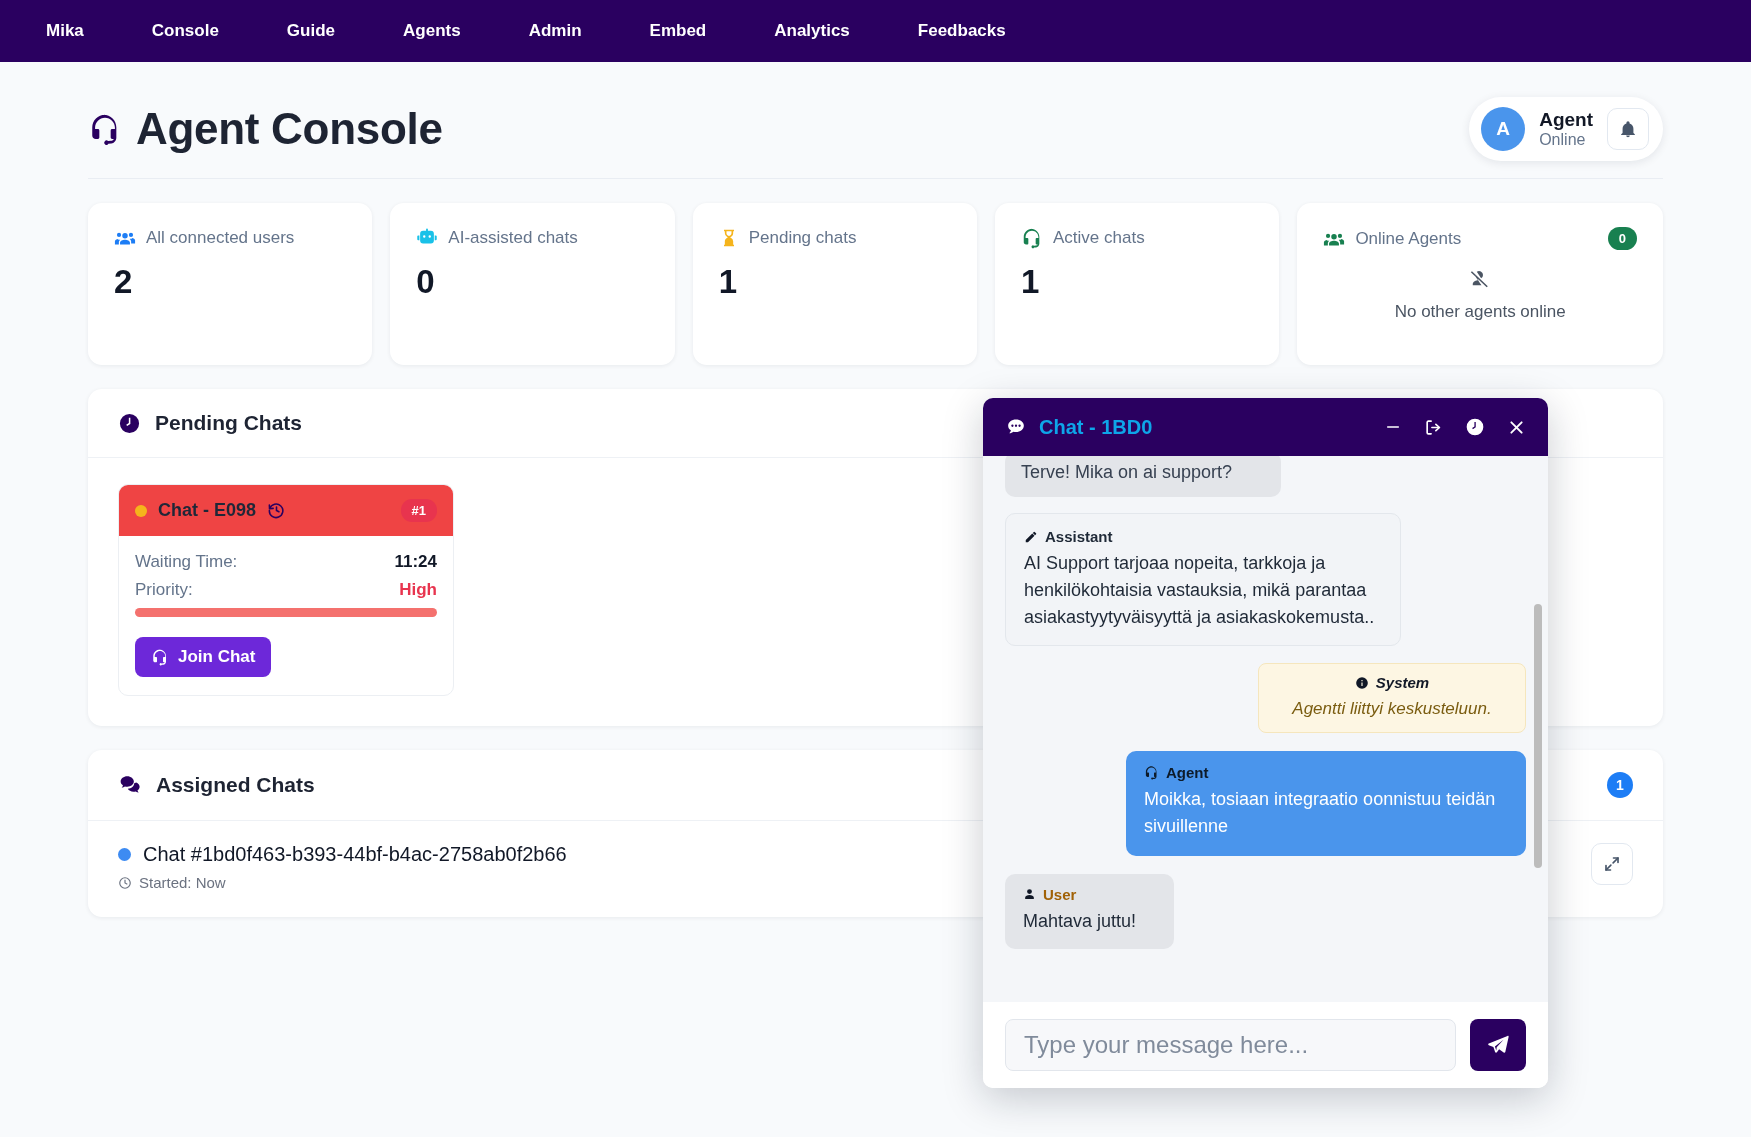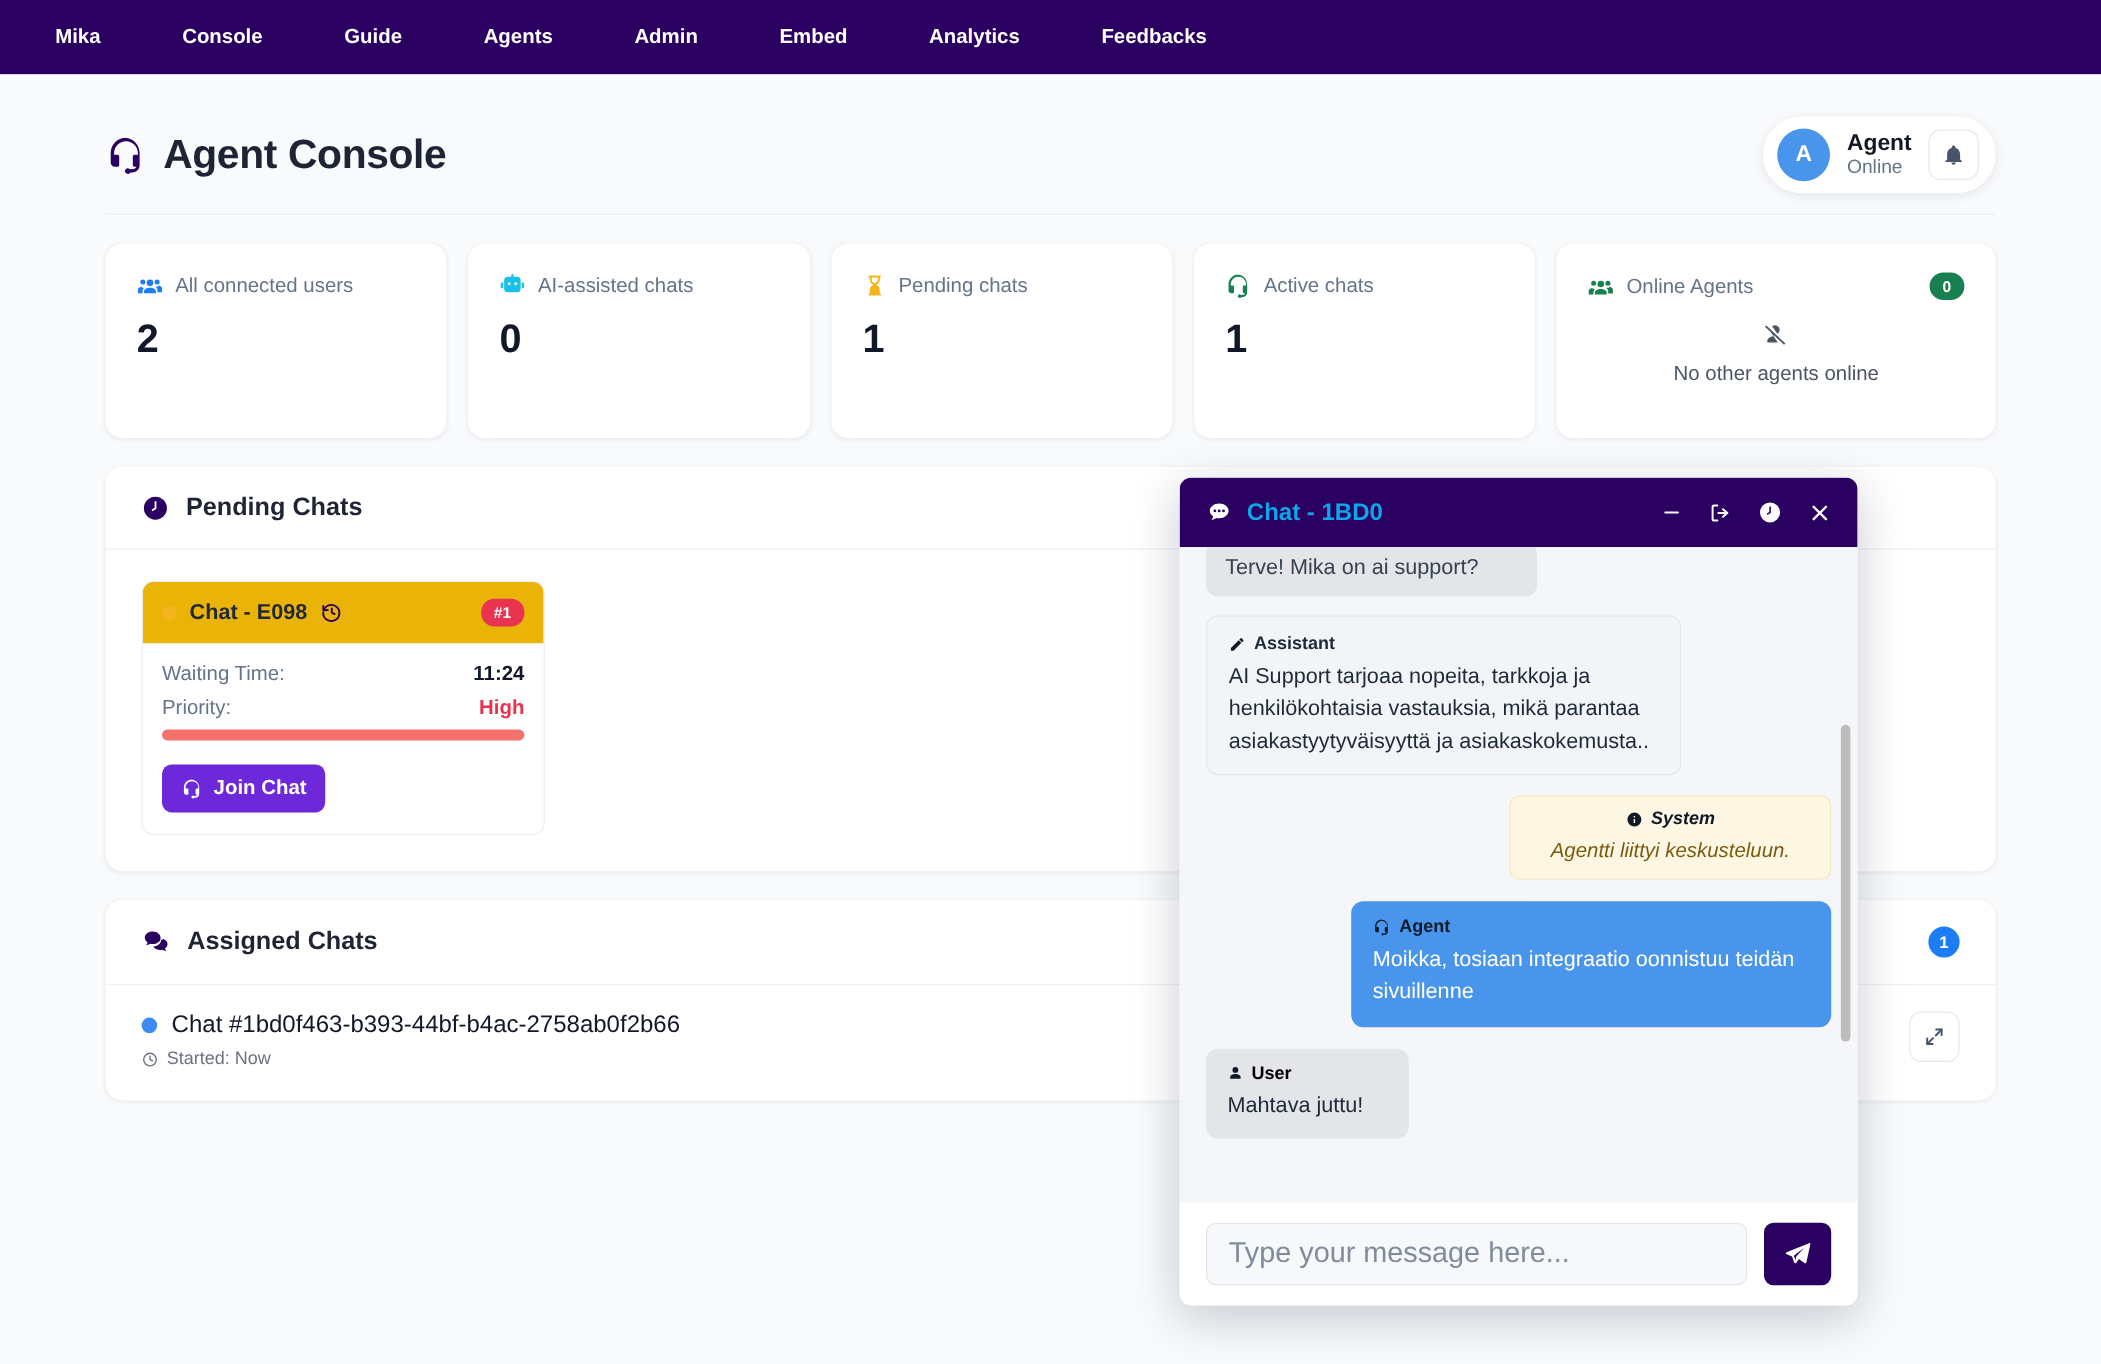--- a/index.html
+++ b/index.html
@@ -39,21 +39,21 @@
 
   .page-header {
     display: flex;
     align-items: center;
     justify-content: space-between;
     padding: 28px 88px 0 88px;
     height: 106px;
   }
   .page-title-wrap { display: flex; align-items: center; gap: 14px; }
   .page-title {
-    font-size: 34px;
+    font-size: 44px;
     font-weight: 700;
     color: #1e2433;
     letter-spacing: -0.3px;
   }
   .headset-big { width: 34px; height: 34px; display:block; }
 
   .agent-chip {
     display: flex;
     align-items: center;
     gap: 14px;
@@ -149,21 +149,21 @@
   .panel-body { padding: 26px 30px 30px 30px; }
 
   
   .pending-card {
     width: 336px;
     border: 1px solid #eceff3;
     border-radius: 10px;
     overflow: hidden;
   }
   .pending-card-head {
-    background: #eab308;
+    background: #ef4444;
     display: flex; align-items: center; justify-content: space-between;
     padding: 14px 16px;
   }
   .pending-card-head-left { display: flex; align-items: center; gap: 11px; }
   .dot-amber { width: 12px; height: 12px; border-radius: 50%; background: #f5b41c; }
   .pending-title { font-size: 18px; font-weight: 700; color: #1f2738; }
   .rank-badge {
     background: #e8344e;
     color: #fff;
     font-size: 13px;
@@ -317,21 +317,21 @@
   }
   .msg-agent .bubble-label { color: #0d1b2a; }
   .msg-user {
     margin-top: 18px;
     background: #e3e5e9;
     border-radius: 10px;
     padding: 12px 18px 14px 18px;
     width: 169px;
     color: #1f2937;
   }
-  .msg-user .bubble-label { color: #000000; }
+  .msg-user .bubble-label { color: #a16207; }
 
   .chat-scrollbar {
     position: absolute;
     right: 6px;
     top: 148px;
     width: 8px;
     height: 264px;
     background: #bcbcbc;
     border-radius: 5px;
   }

